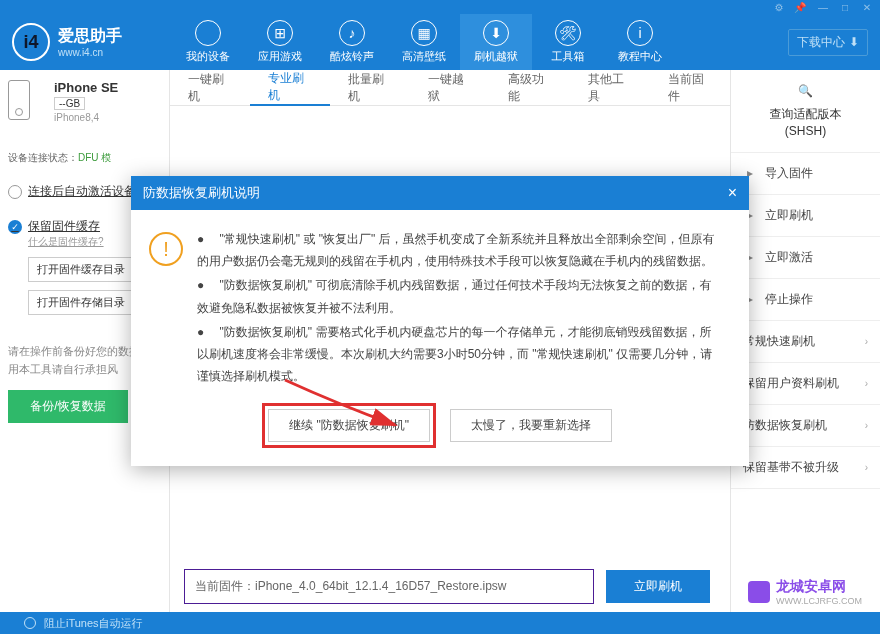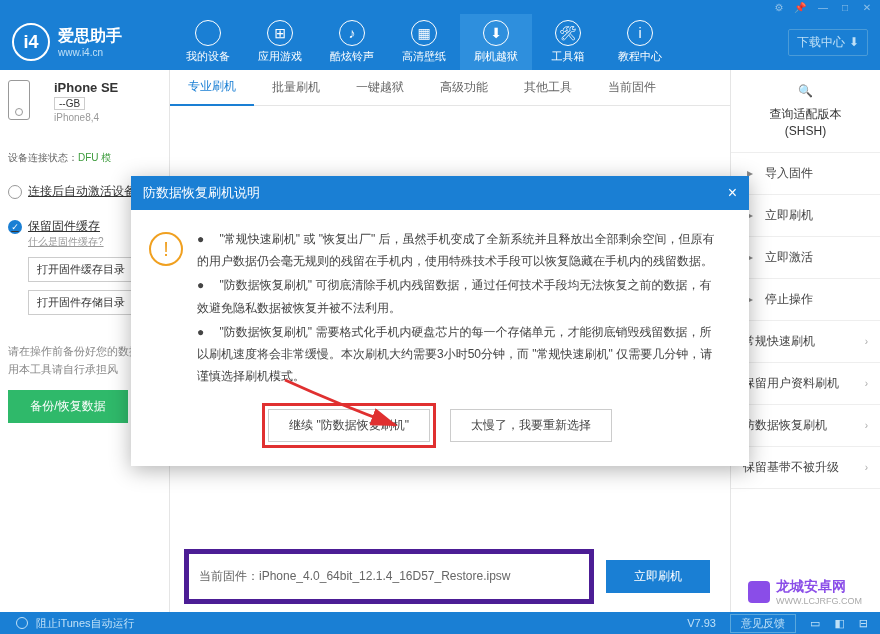--- a/index.html
+++ b/index.html
@@ -3,21 +3,21 @@
 <meta charset="utf-8">
 <style>
 * { margin: 0; padding: 0; box-sizing: border-box; font-family: "Microsoft YaHei", Arial, sans-serif; }
 body { width: 880px; height: 634px; background: #1a7fd4; position: relative; overflow: hidden; }
 
 .titlebar { height: 14px; background: #1a7fd4; display: flex; justify-content: flex-end; align-items: center; padding-right: 8px; gap: 12px; }
 .tb-icon { width: 10px; height: 10px; color: #8fc0e8; font-size: 10px; cursor: pointer; display: inline-flex; align-items: center; justify-content: center; }
 
 .header { height: 56px; background: #1a7fd4; display: flex; align-items: center; padding: 0 12px; }
 .logo-box { display: flex; align-items: center; gap: 8px; width: 160px; }
-.logo-circle { width: 38px; height: 38px; border: 2px solid #fff; border-radius: 50%; display: flex; align-items: center; justify-content: center; color: #ffffff; font-size: 18px; font-weight: bold; }
+.logo-circle { width: 38px; height: 38px; border: 2px solid #fff; border-radius: 50%; display: flex; align-items: center; justify-content: center; color: #0f172a; font-size: 18px; font-weight: bold; }
 .logo-text { color: #fff; }
 .logo-text .t1 { font-size: 16px; font-weight: bold; }
 .logo-text .t2 { font-size: 10px; color: #bfe0f7; }
 
 .navs { display: flex; flex: 1; }
 .nav-item { width: 72px; height: 56px; display: flex; flex-direction: column; align-items: center; justify-content: center; color: #fff; cursor: pointer; font-size: 11px; gap: 3px; }
 .nav-item.active { background: #2e8fdd; }
 .nav-icon { width: 26px; height: 26px; border: 1.5px solid #fff; border-radius: 50%; display: flex; align-items: center; justify-content: center; font-size: 14px; }
 
 .dl-center { color: #bfe0f7; font-size: 12px; padding: 4px 8px; border: 1px solid #4a9bd8; border-radius: 2px; cursor: pointer; display: flex; align-items: center; gap: 4px; }
@@ -44,31 +44,31 @@
 
 .hint-text { font-size: 11px; color: #888; margin-top: 28px; line-height: 1.6; }
 .backup-btn { background: #2fb96a; color: #fff; border: none; padding: 8px 0; font-size: 12px; margin-top: 12px; cursor: pointer; width: 120px; }
 
 .center-panel { flex: 1; display: flex; flex-direction: column; }
 .tabs { display: flex; border-bottom: 1px solid #e5e5e5; height: 36px; align-items: center; }
 .tab { padding: 0 18px; height: 36px; display: flex; align-items: center; font-size: 12px; color: #666; cursor: pointer; }
 .tab.active { color: #1a7fd4; border-bottom: 2px solid #1a7fd4; }
 
 .fw-bar { position: absolute; bottom: 30px; left: 184px; right: 170px; display: flex; align-items: center; gap: 12px; }
-.fw-text { font-size: 12px; color: #666; border: 5px solid #4c1d95; padding: 14px 10px; flex: 1; }
+.fw-text { font-size: 12px; color: #666; border: 1px solid #4c1d95; padding: 8px 10px; flex: 1; }
 .fw-btn { background: #1a7fd4; color: #fff; border: none; padding: 8px 28px; font-size: 12px; cursor: pointer; }
 
 .right-panel { width: 150px; border-left: 1px solid #e5e5e5; padding-top: 4px; }
 .r-item { padding: 10px 12px; font-size: 12px; color: #444; display: flex; align-items: center; gap: 8px; cursor: pointer; }
 .r-item.head { text-align: center; justify-content: center; flex-direction: column; color: #333; line-height: 1.4; }
 .r-item .arr { margin-left: auto; color: #aaa; font-size: 10px; }
 .r-icon { width: 14px; height: 14px; display: inline-flex; align-items: center; justify-content: center; font-size: 12px; color: #888; }
 .r-sep { height: 1px; background: #eee; margin: 2px 0; }
 
-.statusbar { position: absolute; bottom: 0; left: 4px; right: 0; height: 22px; background: #1a7fd4; display: flex; align-items: center; padding: 0 12px; color: #bfe0f7; font-size: 11px; gap: 8px; }
+.statusbar { position: absolute; bottom: 0; left: 12px; right: 0; height: 22px; background: #1a7fd4; display: flex; align-items: center; padding: 0 12px; color: #bfe0f7; font-size: 11px; gap: 8px; }
 .sb-right { margin-left: auto; display: flex; gap: 14px; align-items: center; }
 .sb-btn { border: 1px solid #5aa8dd; padding: 1px 10px; cursor: pointer; }
 .sb-circle { width: 12px; height: 12px; border: 1.5px solid #bfe0f7; border-radius: 50%; }
 
 .modal-overlay { position: absolute; top: 0; left: 0; right: 0; bottom: 0; display: flex; align-items: flex-start; justify-content: center; pointer-events: none; }
 .modal { pointer-events: auto; margin-top: 176px; width: 618px; background: #fff; box-shadow: 0 4px 20px rgba(0,0,0,.3); }
 .modal-header { background: #1a7fd4; color: #fff; padding: 8px 12px; display: flex; font-size: 13px; }
 .modal-close { margin-left: auto; cursor: pointer; color: #fff; font-size: 16px; }
 .modal-body { display: flex; padding: 18px 26px 20px 18px; gap: 14px; }
 .warn-icon { width: 34px; height: 34px; border: 2px solid #f0a020; border-radius: 50%; color: #f0a020; display: flex; align-items: center; justify-content: center; font-size: 20px; flex-shrink: 0; margin-top: 4px; }
@@ -172,20 +172,21 @@
         <span>›</span>
     </div>
 
     <div class="hint-text">请在操作前备份好您的数据
 使用本工具请自行承担风</div>
     <button class="backup-btn">备份/恢复数据</button>
   </div>
 
   <div class="center-panel">
     <div class="tabs" id="tabs">
+        <div class="tab">一键刷机</div>
         <div class="tab active">专业刷机</div>
         <div class="tab">批量刷机</div>
         <div class="tab">一键越狱</div>
         <div class="tab">高级功能</div>
         <div class="tab">其他工具</div>
         <div class="tab">当前固件</div>
       </div>
   </div>
 
   <div class="right-panel" id="rightpanel">
@@ -273,27 +274,20 @@
       <marker id="ah" markerWidth="10" markerHeight="10" refX="8" refY="3" orient="auto">
         <path d="M0,0 L0,6 L9,3 z" fill="#e03030"></path>
       </marker>
     </defs>
   <path d="M5,5 Q60,30 115,50" stroke="#e03030" stroke-width="3" fill="none" marker-end="url(#ah)"></path>
 </svg>
 
 <div class="statusbar">
   <span class="sb-circle"></span>
   <span>阻止iTunes自动运行</span>
-  <div class="sb-right">
-    <span>V7.93</span>
-    <span class="sb-btn">意见反馈</span>
-    <span>▭</span>
-    <span>◧</span>
-    <span>⊟</span>
-  </div>
 </div>
 
 <div class="watermark">
   <div class="wm-icon"></div>
   <div>
     <span>龙城安卓网</span>
     <span class="wm-sub">WWW.LCJRFG.COM</span>
   </div>
 </div>
 

